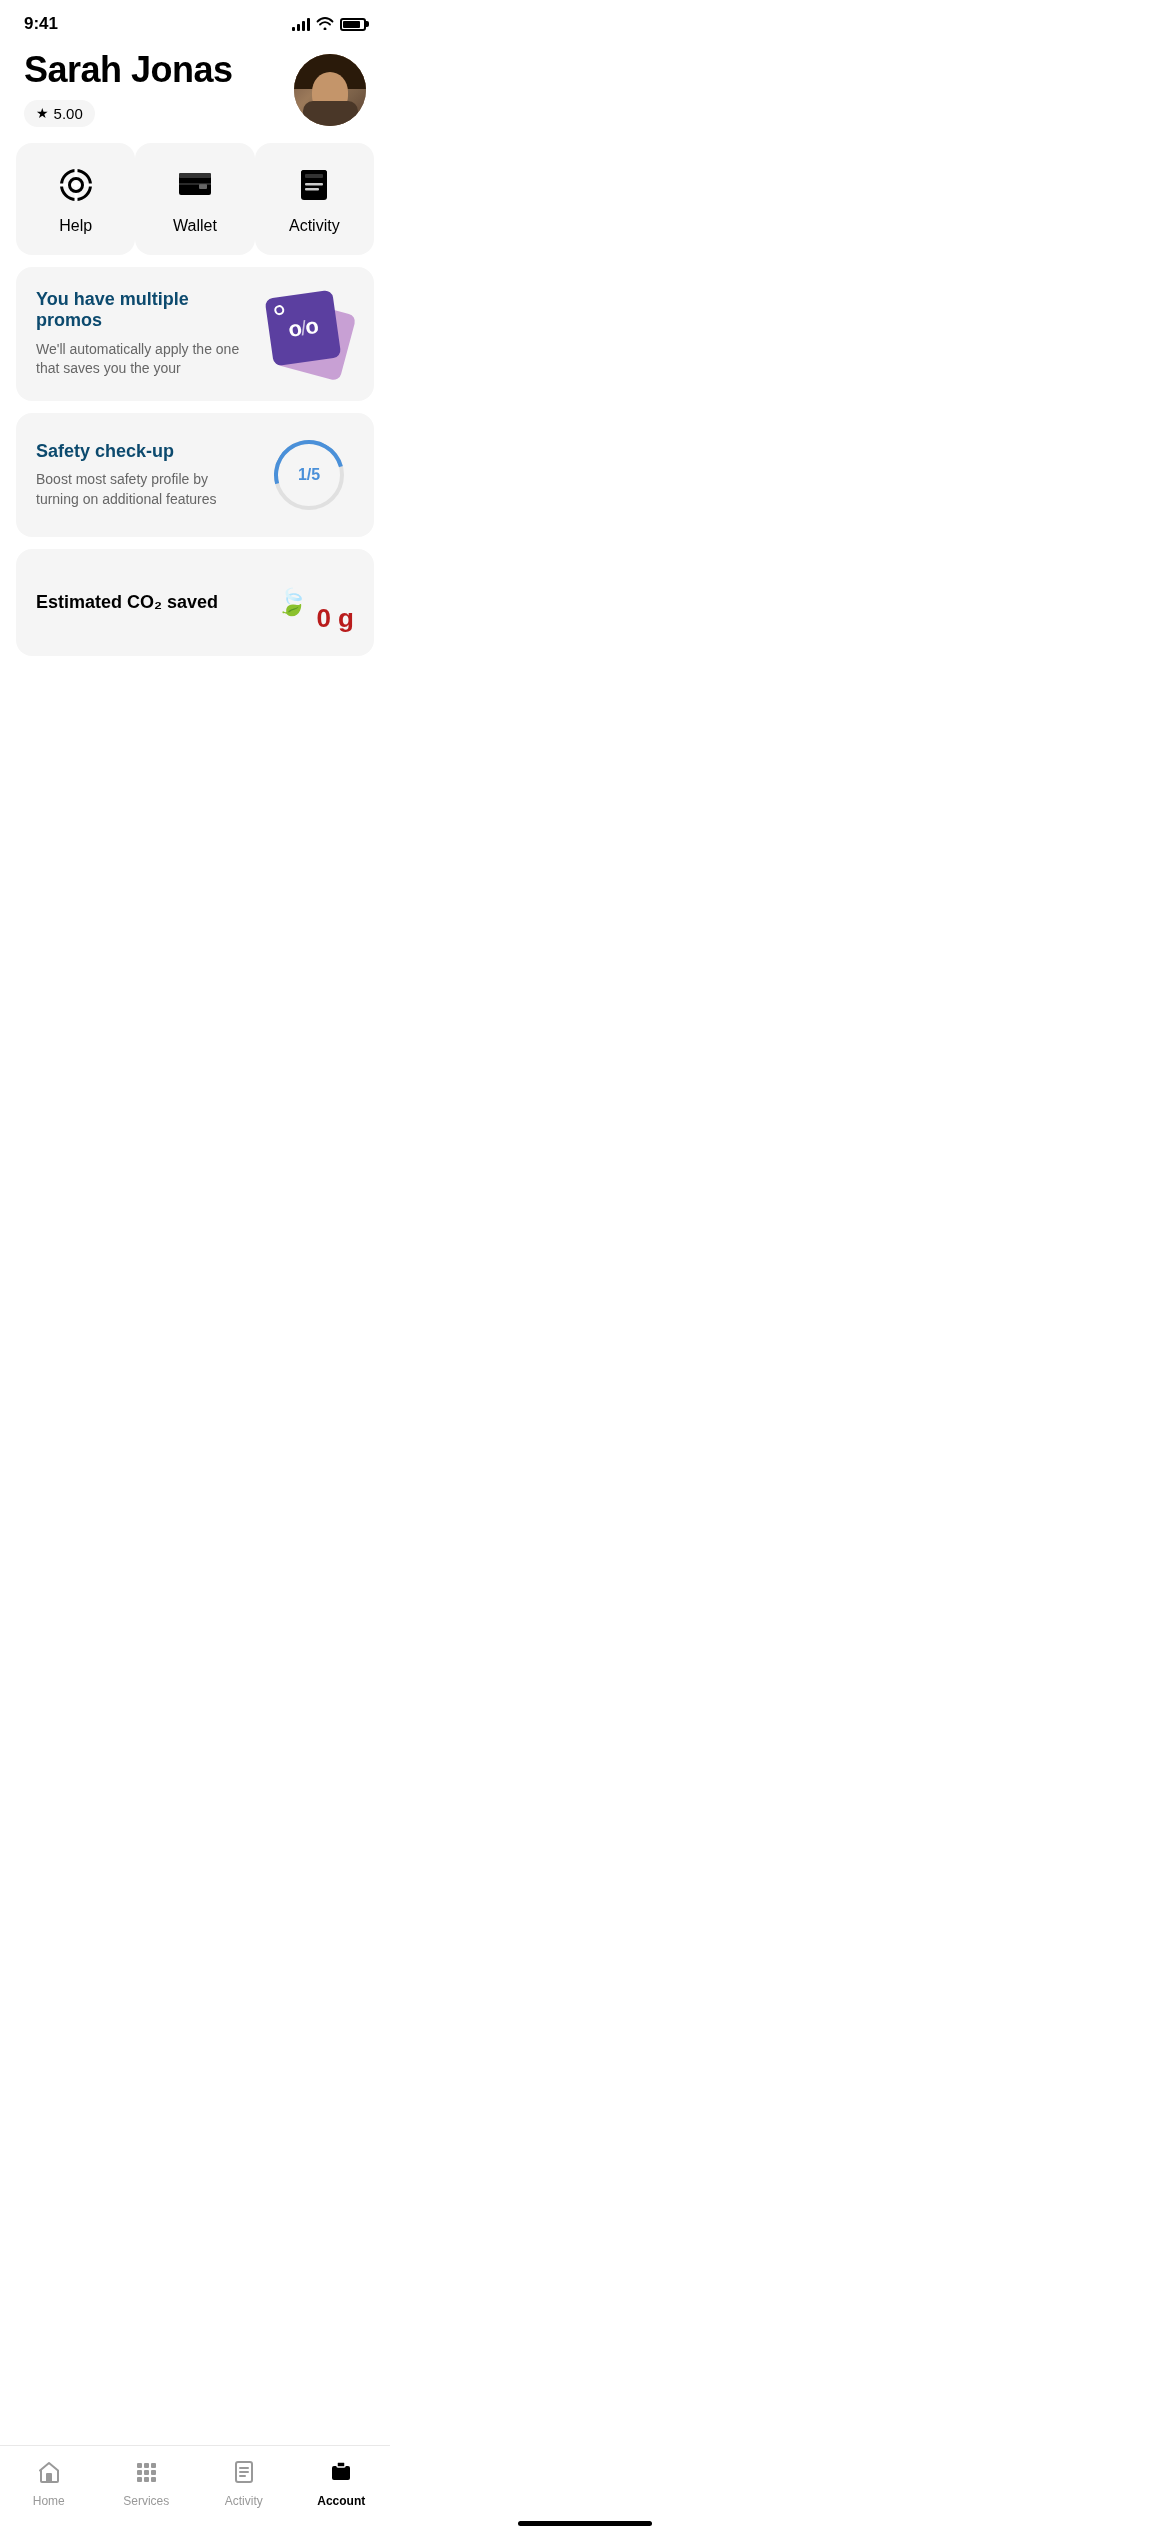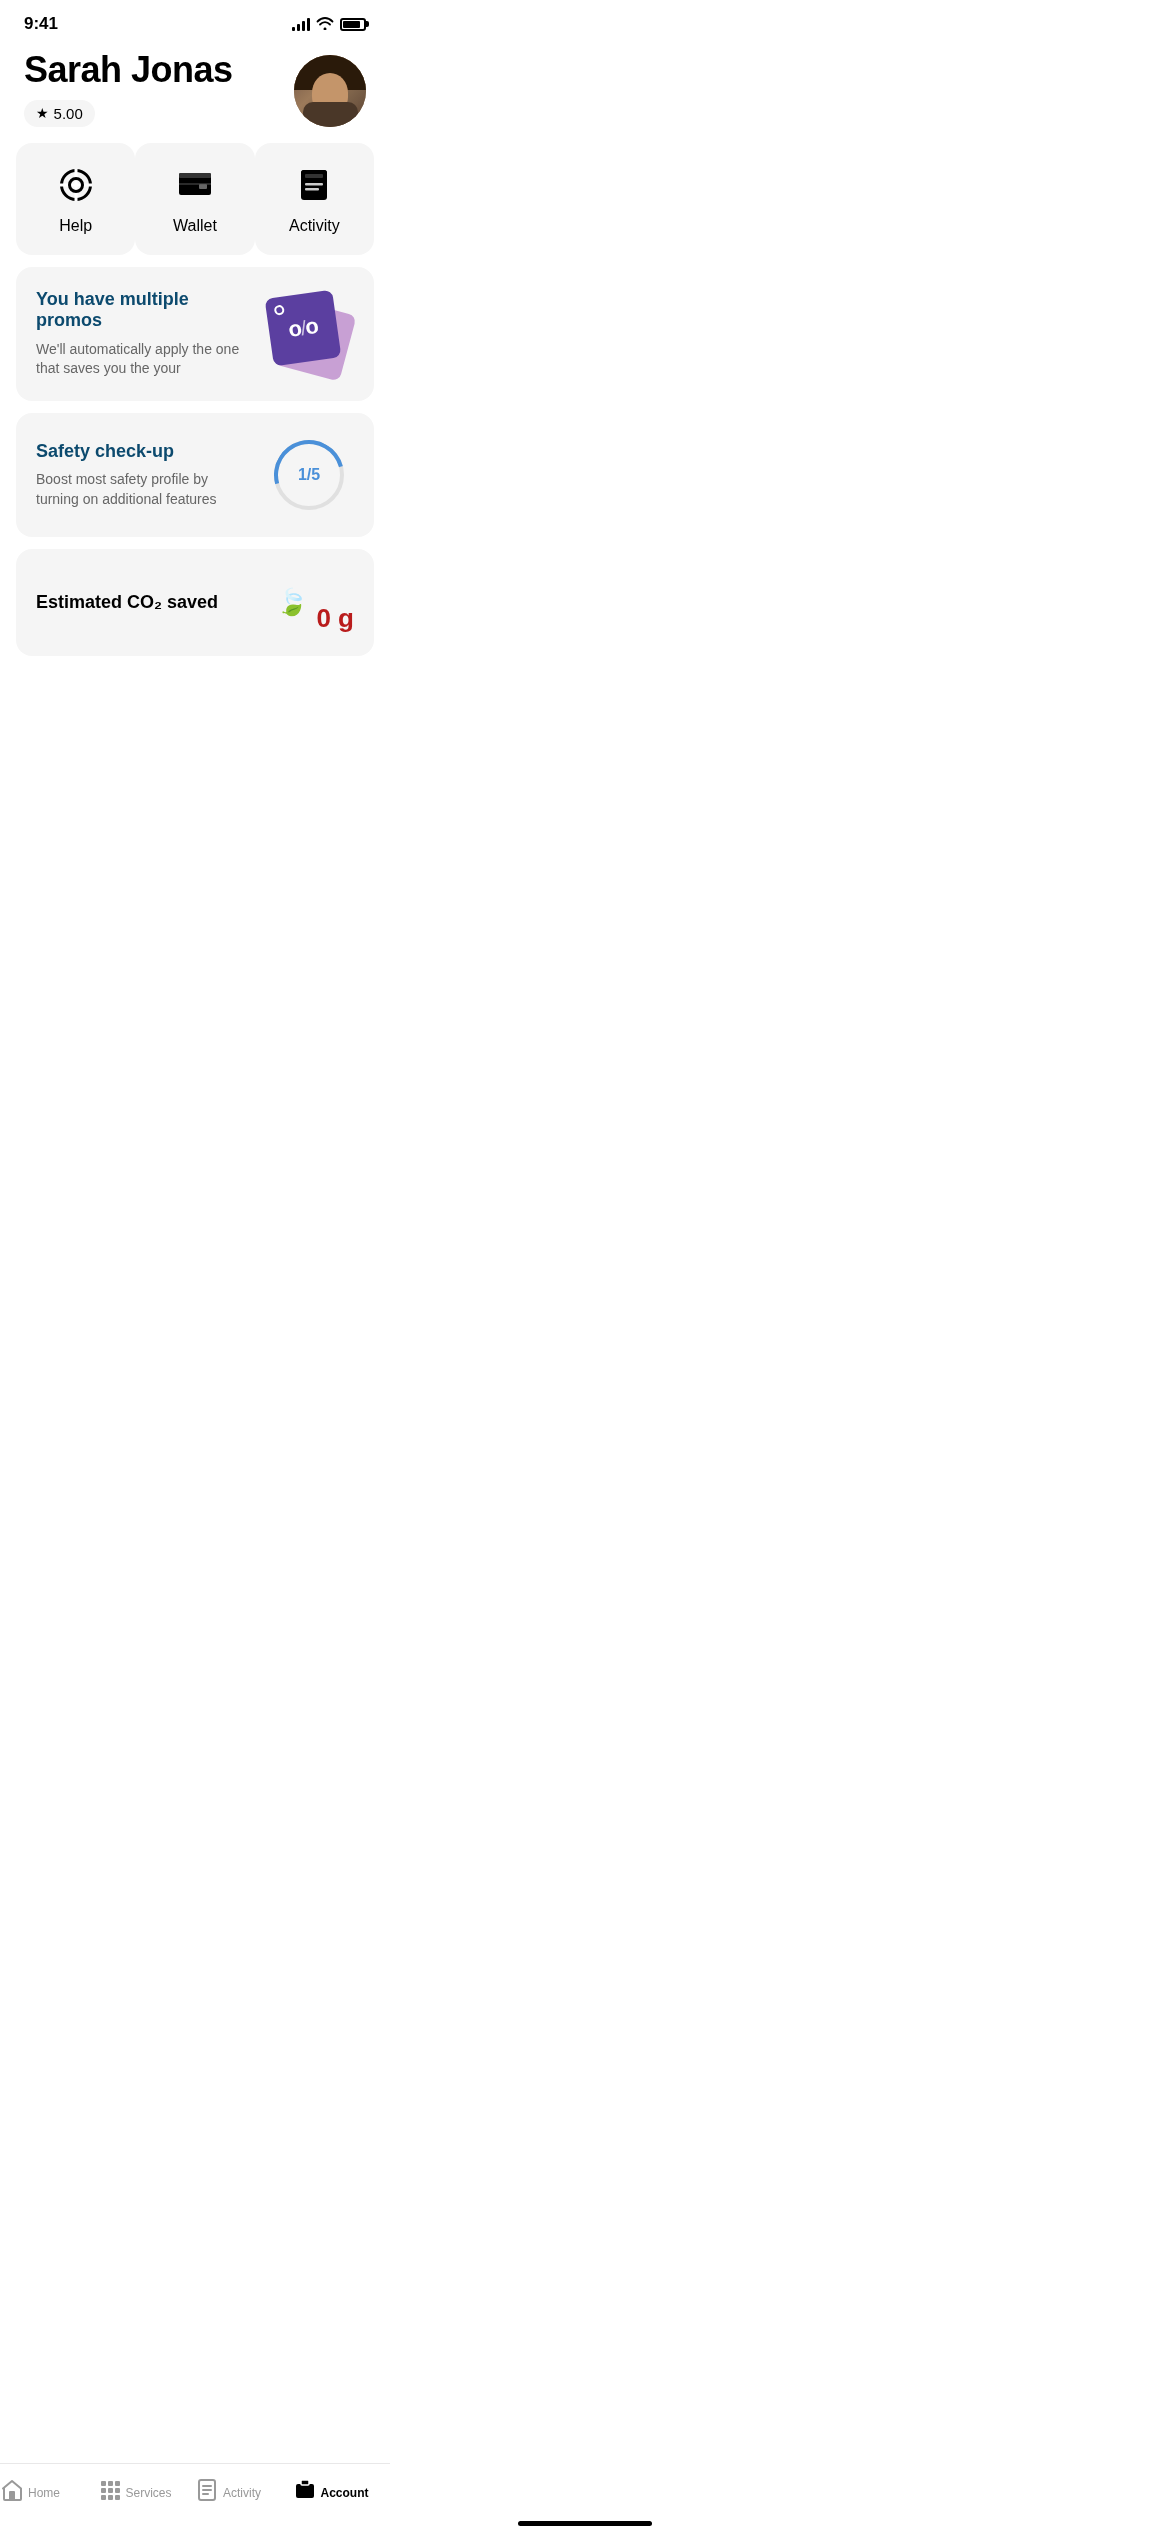--- a/index.html
+++ b/index.html
@@ -76,21 +76,21 @@
       height: 100%;
       width: 85%;
       border-radius: 1px;
     }
 
     
     .header {
       padding: 8px 24px 16px;
       display: flex;
       justify-content: space-between;
-      align-items: flex-end;
+      align-items: flex-start;
     }
     .header-left {}
     .user-name {
       font-size: 36px;
       font-weight: 800;
       color: #000;
       line-height: 1.1;
       letter-spacing: -0.5px;
     }
     .rating-badge {
@@ -512,21 +512,21 @@
       left: 0;
       width: 390px;
       background: #fff;
       border-top: 1px solid #e8e8e8;
       display: flex;
       padding: 10px 0 20px;
     }
     .nav-item {
       flex: 1;
       display: flex;
-      flex-direction: row;
+      flex-direction: column;
       align-items: center;
       gap: 4px;
       cursor: pointer;
       padding: 4px 0;
     }
     .nav-icon {
       font-size: 22px;
       color: #999;
     }
     .nav-icon.active {

